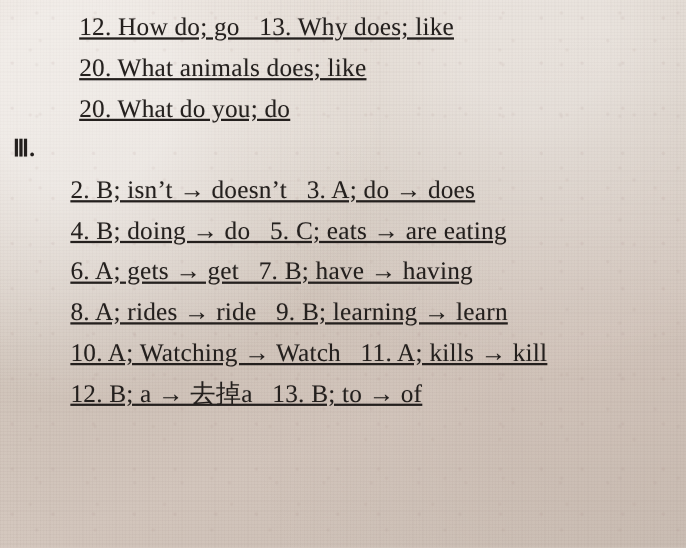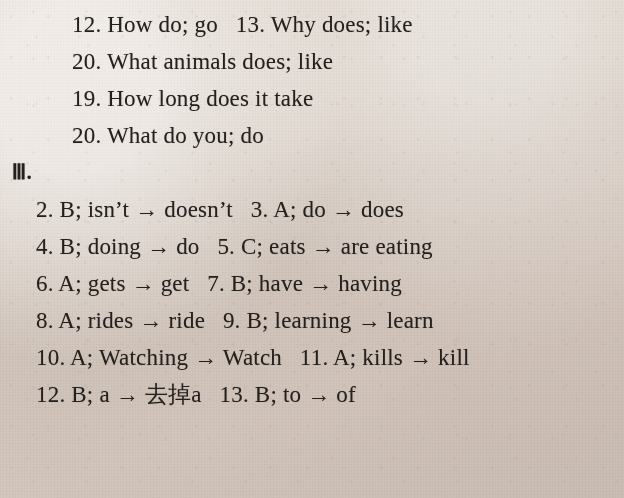--- a/index.html
+++ b/index.html
@@ -67,48 +67,45 @@
   .marker {
     width: 32px;
     min-width: 32px;
     text-align: right;
     padding-right: 4px;
     font-weight: 700;
     font-size: 21px;
   }
 
   .indent-1 { padding-left: 36px; }
-  .indent-2 { padding-left: 36px; }
+  .indent-2 { padding-left: 36px; margin-left: 28px; }
 
   .txt {
     display: inline-block;
+    text-decoration: underline;
   }
 </style>
 </head>
 <body>
 
 <div id="page">
   <div class="content">
 
     <div class="line indent-1">
       <span class="marker"></span>
       <span class="txt">12. How do; go   13. Why does; like</span>
     </div>
 
 
 
     <div class="line indent-1">
       <span class="marker"></span>
       <span class="txt">20. What animals does; like</span>
     </div>
 
-    <div class="line indent-1">
-      <span class="marker"></span>
-      <span class="txt">19. How long does it take</span>
-    </div>
 
     <div class="line indent-1">
       <span class="marker"></span>
       <span class="txt">20. What do you; do</span>
     </div>
 
     <div class="line">
       <span class="marker">Ⅲ.</span>
     </div>
 

